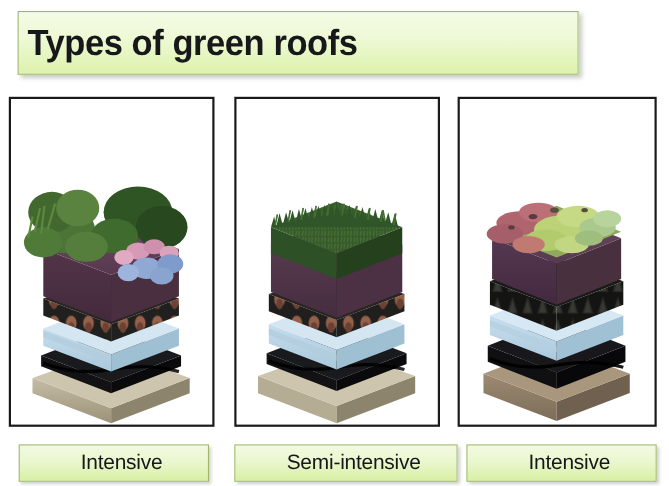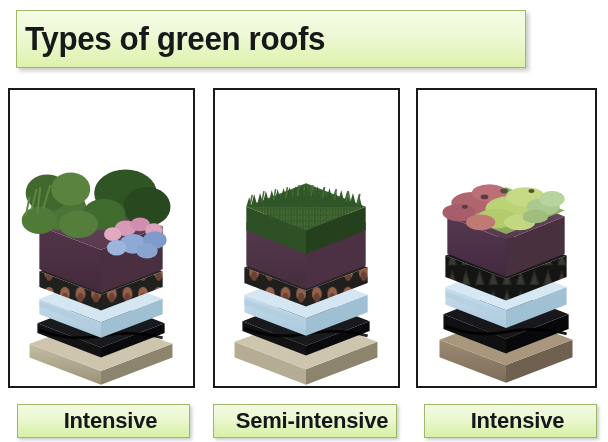--- a/index.html
+++ b/index.html
@@ -68,29 +68,29 @@
     height: 34px;
     box-sizing: border-box;
     border: 1px solid #9fb76b;
     background: linear-gradient(to bottom, #f2fae1 0%, #eaf7cf 45%, #d8f0a4 100%);
     box-shadow: 2px 2px 3px rgba(120,130,110,0.38);
     display: flex;
     align-items: center;
     justify-content: center;
   }
   .label-box .label-text {
-    font-size: 22px;
-    font-weight: bold;
+    font-size: 19px;
+    font-weight: normal;
     color: #16171a;
     letter-spacing: -0.2px;
     white-space: nowrap;
     padding-left: 14px;
   }
   #label-intensive      { left: 17px;  width: 173px; }
-  #label-semi-intensive { left: 213px; width: 184px; text-align: right; }
+  #label-semi-intensive { left: 213px; width: 203px; text-align: right; }
   #label-extensive      { left: 424px; width: 173px; }
 </style>
 </head>
 <body>
 
 <div id="title-banner">
   <span id="title-text">Types of green roofs</span>
 </div>
 
 <div class="panel" id="panel-intensive">

